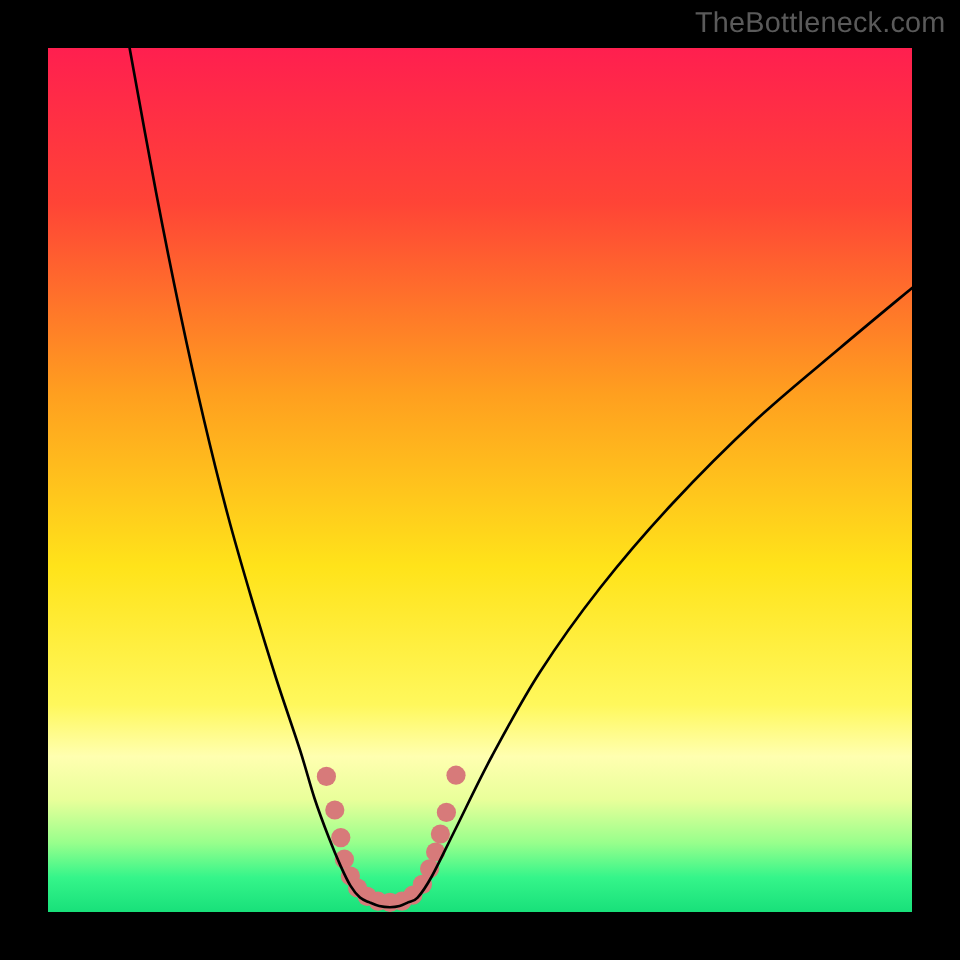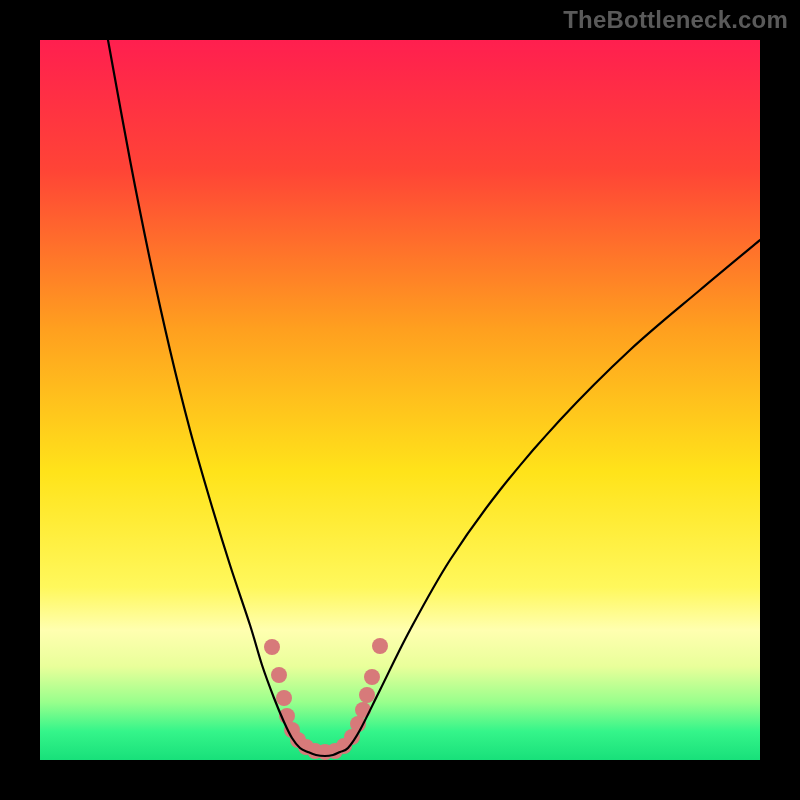--- a/index.html
+++ b/index.html
@@ -26,21 +26,21 @@
     width: 720px;
     height: 720px;
     overflow: hidden;
   }
   .watermark {
     position: absolute;
     top: 6px;
     right: 12px;
     color: #5a5a5a;
     font-size: 24px;
-    font-weight: 700;
+    font-weight: 400;
     letter-spacing: 0.2px;
   }
   svg { display: block; }
 </style>
 </head>
 <body>
 
 <div class="frame">
   <div class="watermark">TheBottleneck.com</div>
   <div class="plot">

